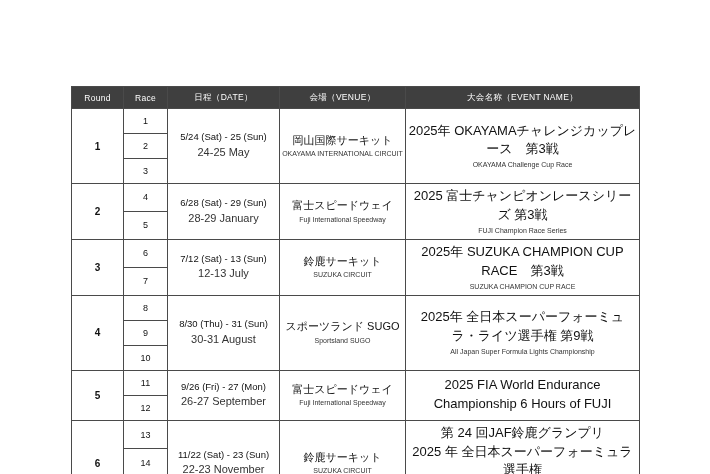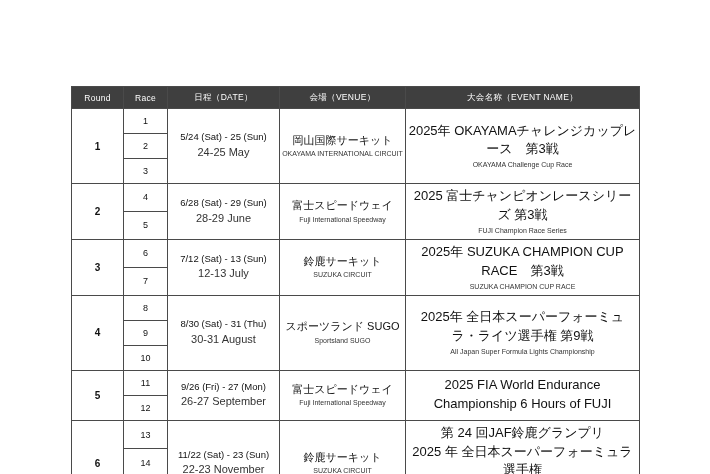--- a/index.html
+++ b/index.html
@@ -150,21 +150,21 @@
       <tr>
         <td class="race-cell">3</td>
       </tr>
 
       <tr>
         <td class="round-cell" rowspan="2">2</td>
         <td class="race-cell">4</td>
         <td rowspan="2">
           <div class="cell-stack">
             <div class="date-main">6/28 (Sat) - 29 (Sun)</div>
-            <div class="date-sub">28-29 June</div>
+            <div class="date-sub">28-29 January</div>
           </div>
         </td>
         <td rowspan="2">
           <div class="cell-stack">
             <div class="venue-main">富士スピードウェイ</div>
             <div class="venue-sub">Fuji International Speedway</div>
           </div>
         </td>
         <td rowspan="2">
           <div class="cell-stack">
@@ -201,21 +201,21 @@
       </tr>
       <tr>
         <td class="race-cell">7</td>
       </tr>
 
       <tr>
         <td class="round-cell" rowspan="3">4</td>
         <td class="race-cell">8</td>
         <td rowspan="3">
           <div class="cell-stack">
-            <div class="date-main">8/30 (Sat) - 31 (Thu)</div>
+            <div class="date-main">8/30 (Thu) - 31 (Sun)</div>
             <div class="date-sub">30-31 August</div>
           </div>
         </td>
         <td rowspan="3">
           <div class="cell-stack">
             <div class="venue-main">スポーツランド SUGO</div>
             <div class="venue-sub">Sportsland SUGO</div>
           </div>
         </td>
         <td rowspan="3">

